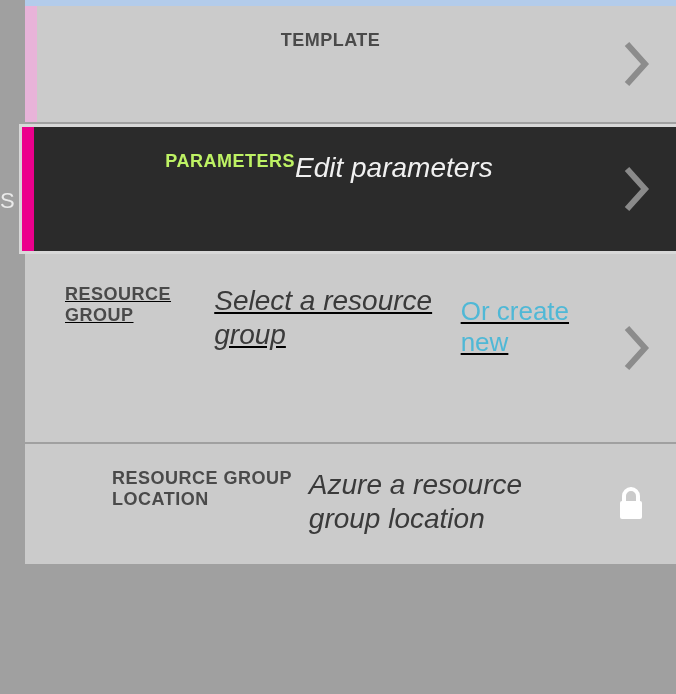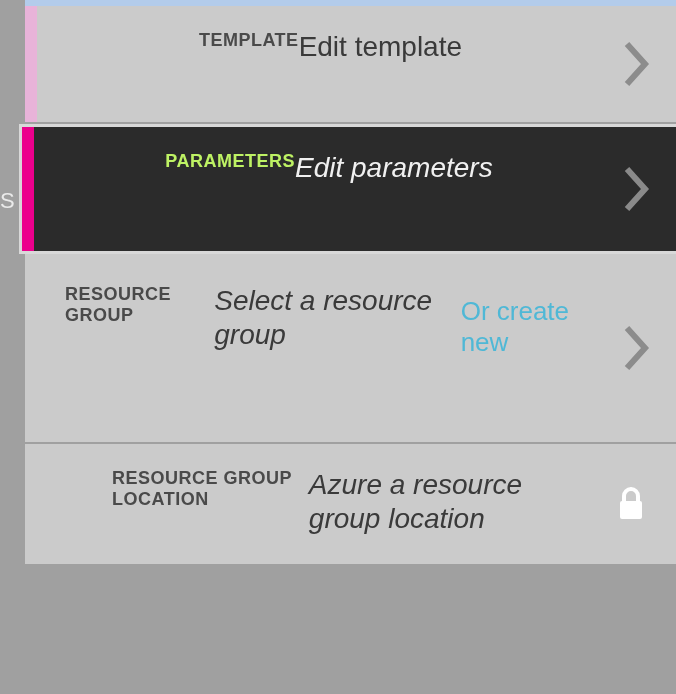--- a/index.html
+++ b/index.html
@@ -117,20 +117,21 @@
     }
     .item.selected .chevron svg path {
       stroke: #8a8a8a;
     }
     .item.rg {
       min-height: 190px;
     }
     .item.rg .content {
       padding-top: 30px;
       padding-bottom: 30px;
+      text-decoration: underline;
     }
     .left-tab {
       position: absolute;
       left: 0;
       top: 188px;
       font-size: 22px;
       color: #eaeaea;
       font-weight: 400;
     }
     .item.last {
@@ -145,21 +146,20 @@
 <div class="left-tab">S</div>
 
 <div class="top-bar"></div>
 
 <div class="panel">
 
   <div class="item">
     <div class="accent pink-light"></div>
     <div class="content">
       <div class="label">TEMPLATE</div>
-      <div class="value">Edit template</div>
     </div>
     <div class="chevron">
       <svg viewBox="0 0 28 48">
           <path d="M4 4 L22 24 L4 44" stroke="#8c8c8c" stroke-width="6" fill="none" stroke-linecap="butt"></path>
         </svg>
     </div>
   </div>
 
   <div class="item selected">
     <div class="accent magenta"></div>

